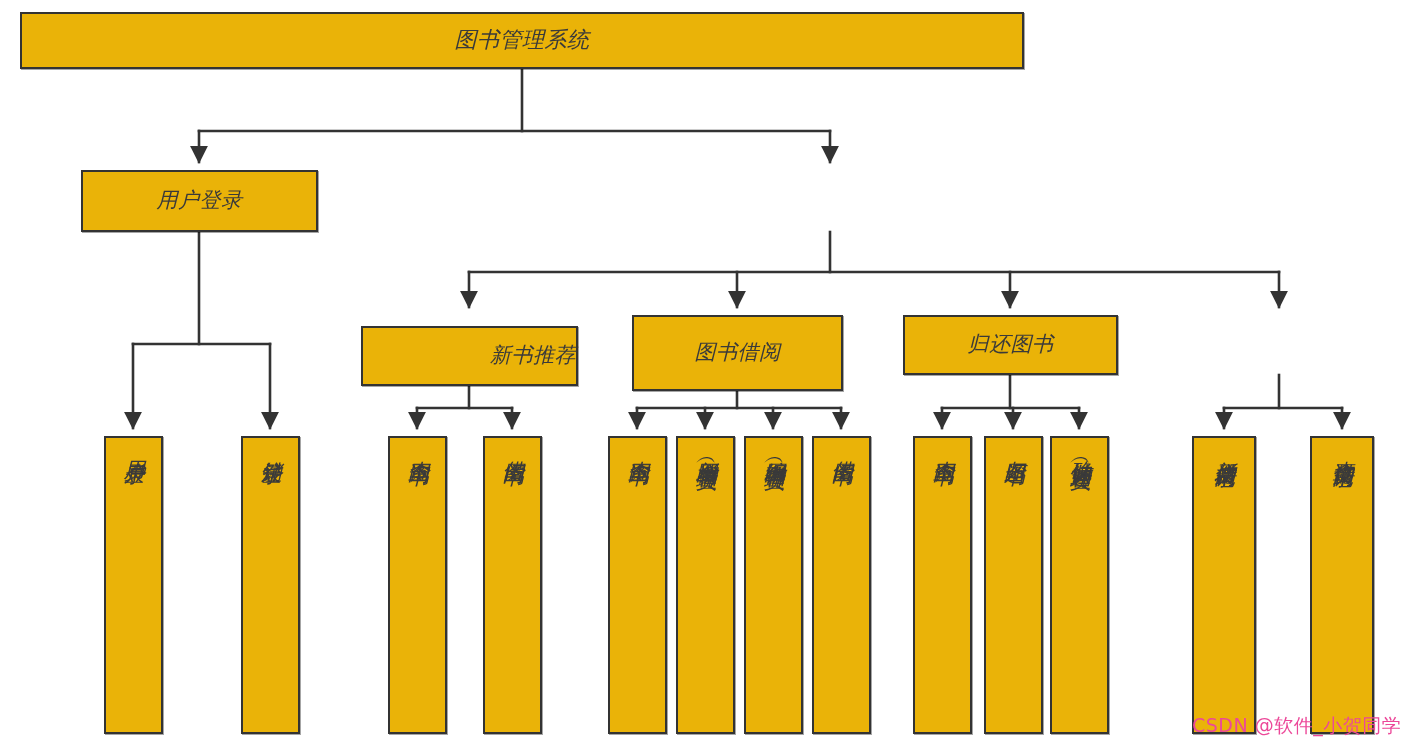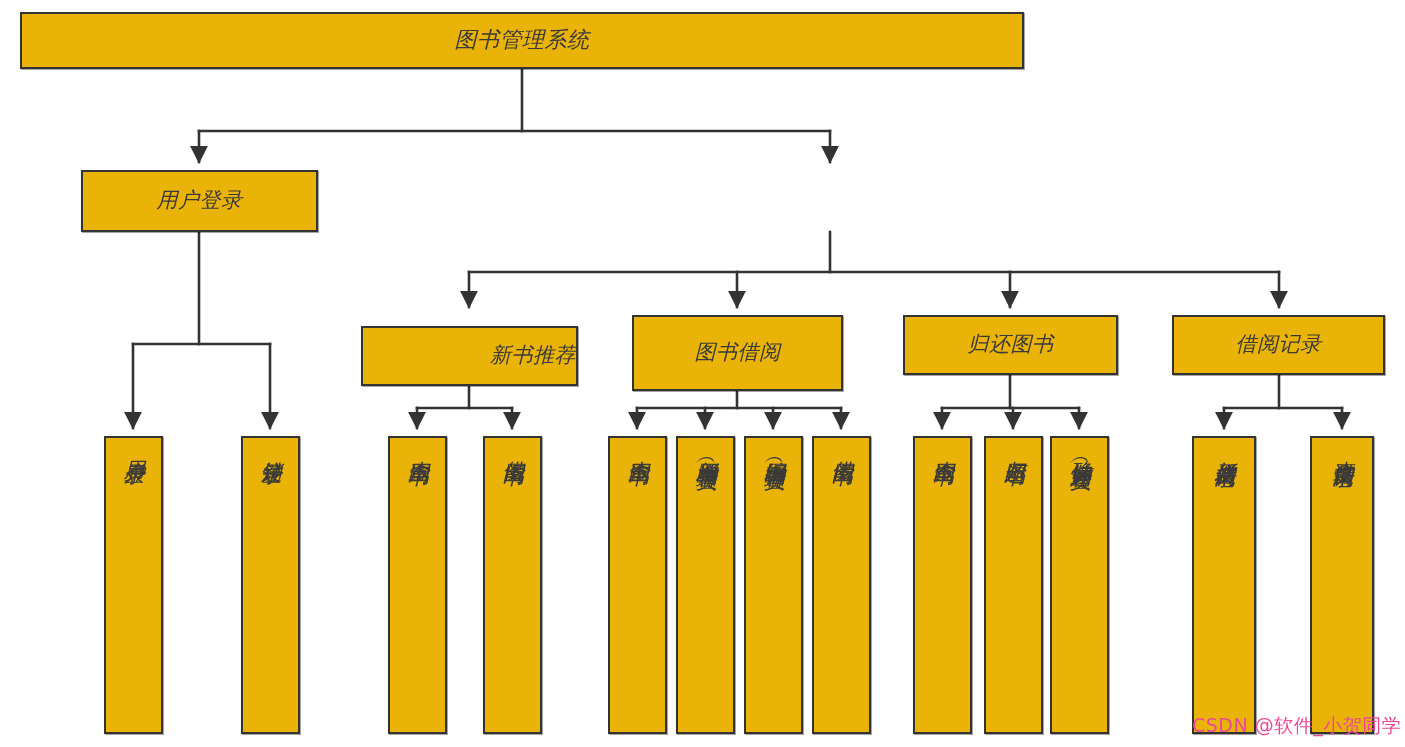--- a/index.html
+++ b/index.html
@@ -136,23 +136,20 @@
 
   <div class="node level3" style="left: 361px; top: 326px; width: 217px; height: 60px; justify-content: flex-end;">
     <span class="label">新书推荐</span>
   </div>
   <div class="node level3" style="left: 632px; top: 315px; width: 211px; height: 76px;">
     <span class="label">图书借阅</span>
   </div>
   <div class="node level3" style="left: 903px; top: 315px; width: 215px; height: 60px;">
     <span class="label">归还图书</span>
   </div>
-  <div class="node level3" style="left: 1172px; top: 315px; width: 213px; height: 60px;">
-    <span class="label">借阅记录</span>
-  </div>
 
   <div class="node leaf" style="left: 104px; top: 436px; width: 59px; height: 298px;">
     <span class="label">用户登录</span>
   </div>
   <div class="node leaf" style="left: 241px; top: 436px; width: 59px; height: 298px;">
     <span class="label">注销登录</span>
   </div>
   <div class="node leaf" style="left: 388px; top: 436px; width: 59px; height: 298px;">
     <span class="label">查询图书</span>
   </div>

